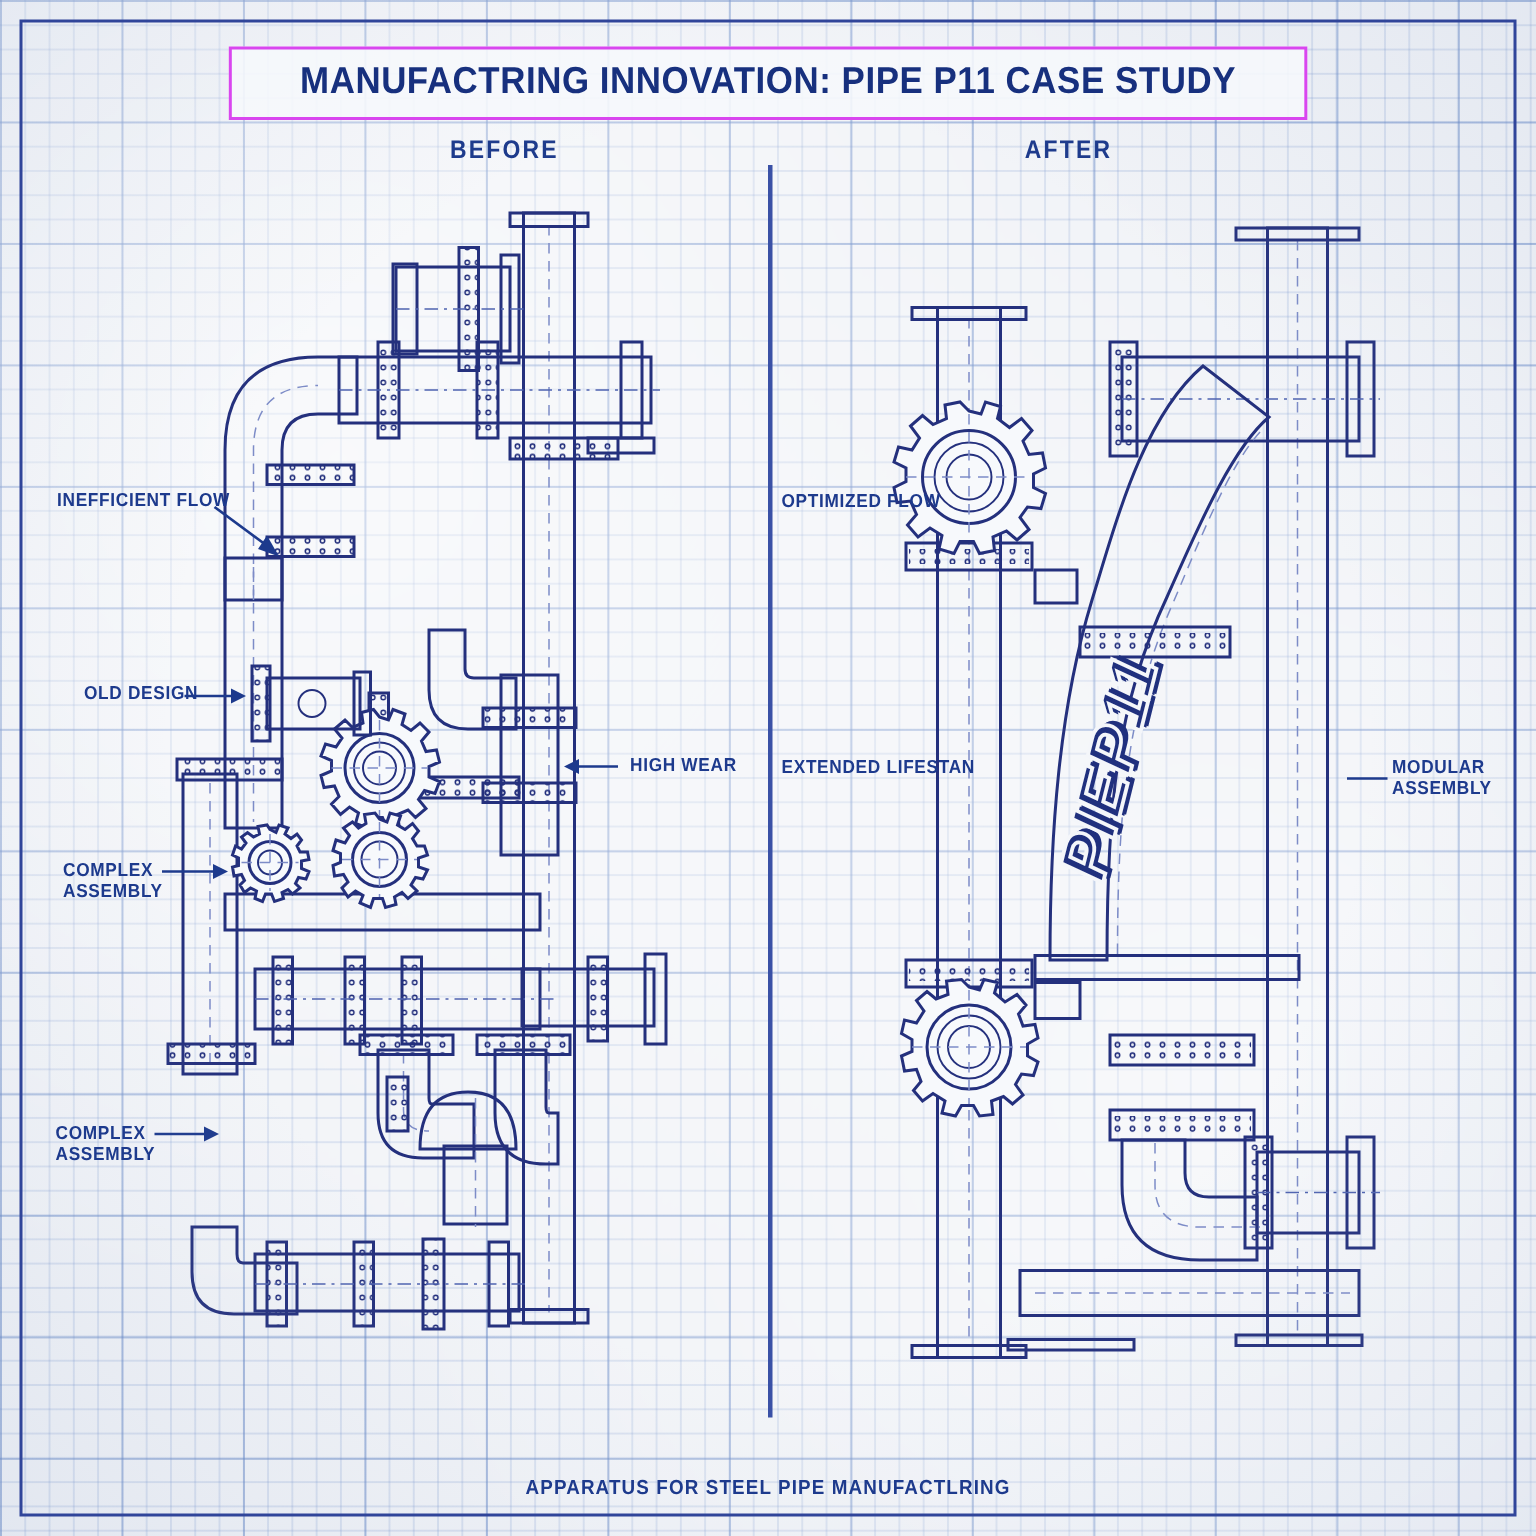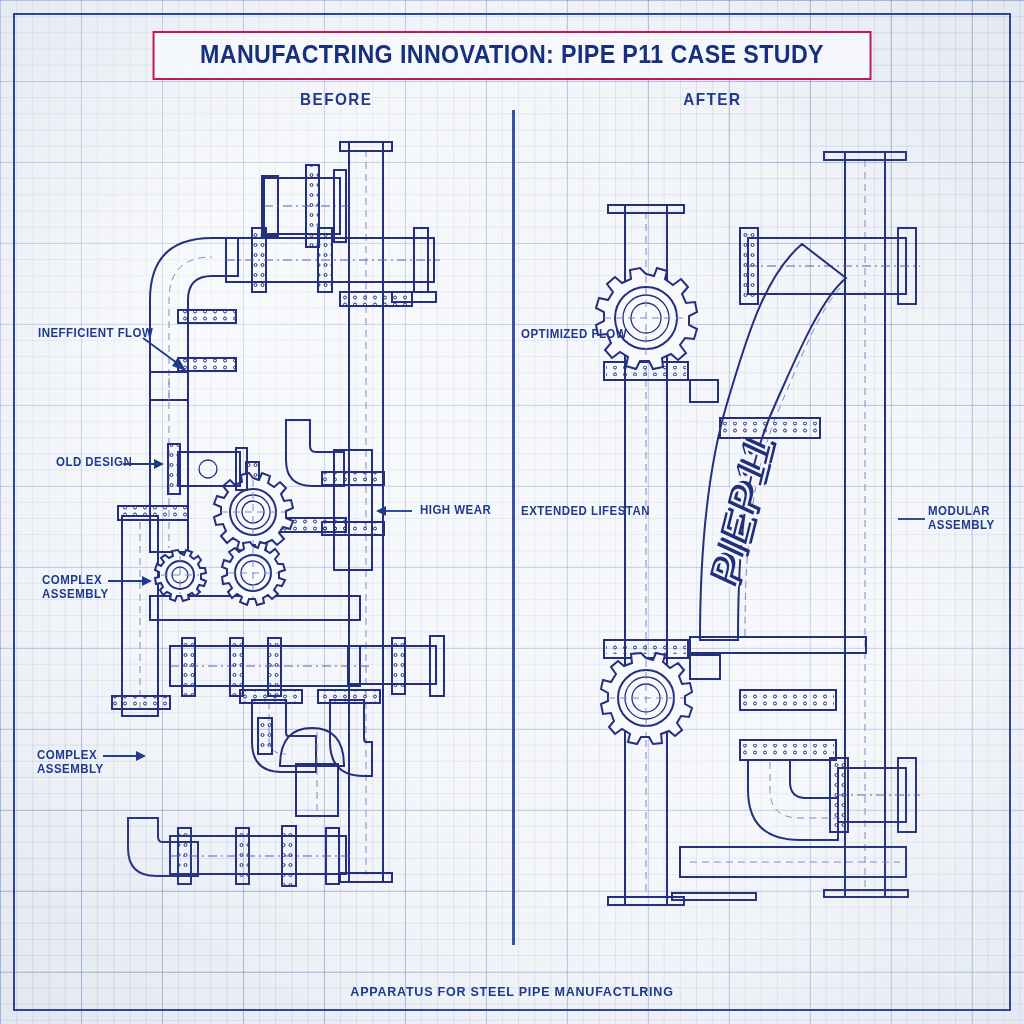--- a/index.html
+++ b/index.html
@@ -39,21 +39,21 @@
     background:radial-gradient(ellipse at 50% 48%,rgba(255,255,255,0) 55%,rgba(150,170,205,.16) 100%);
   }
   
   .frame{
     position:absolute;left:13px;top:13px;right:13px;bottom:13px;
     border:2.5px solid #30459a;pointer-events:none;
   }
   
   .title-box{
     position:absolute;left:50%;top:31px;transform:translateX(-50%);
-    border:2px solid #be185d;background:rgba(246,248,252,.88);
+    border:2px solid #d946ef;background:rgba(246,248,252,.88);
     padding:7px 22px 9px 22px;
   }
   .title-txt{
     font-size:25px;font-weight:bold;letter-spacing:.4px;
     color:#17307e;white-space:nowrap;
     transform:scaleX(.93);transform-origin:center;
   }
   
   .panel-head{
     position:absolute;font-size:17px;font-weight:bold;letter-spacing:1.6px;

